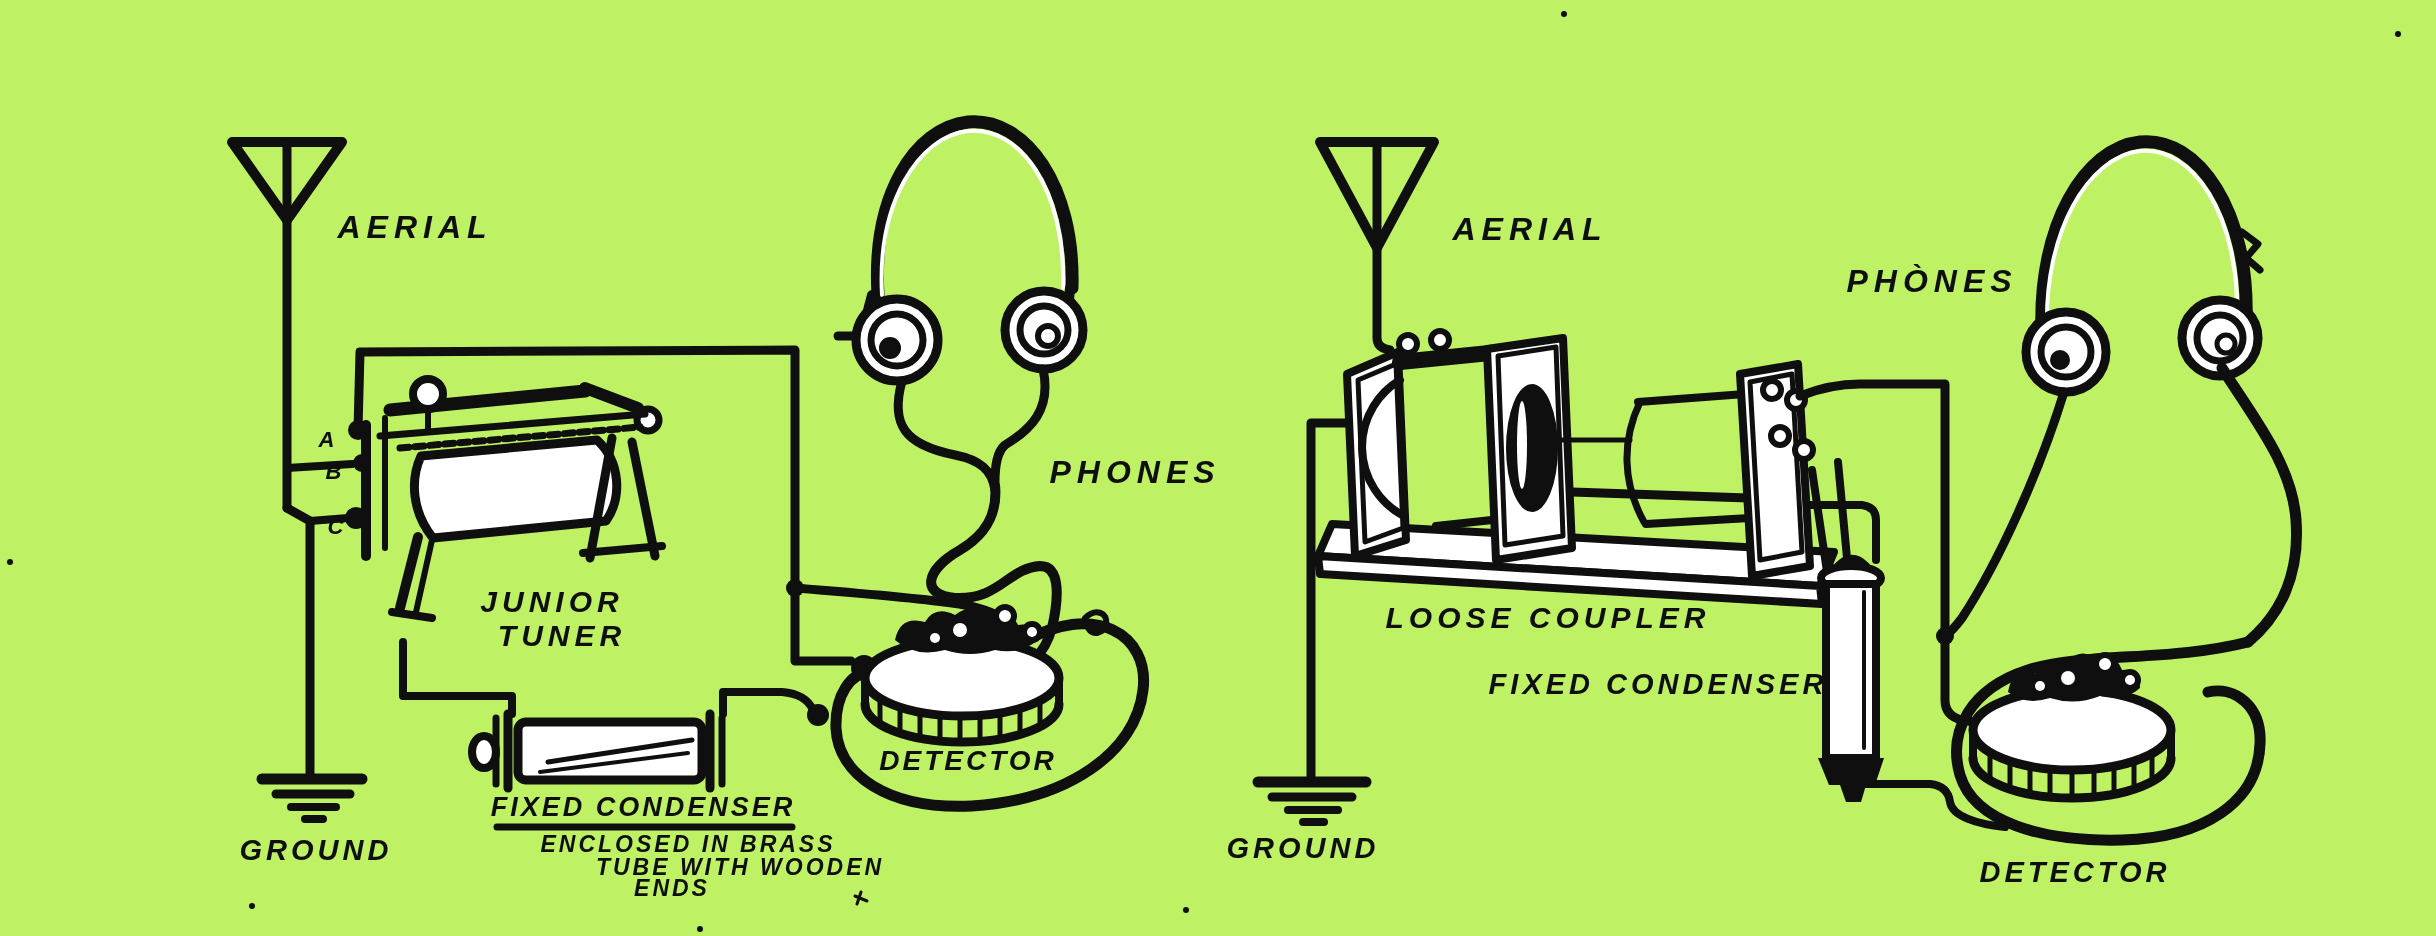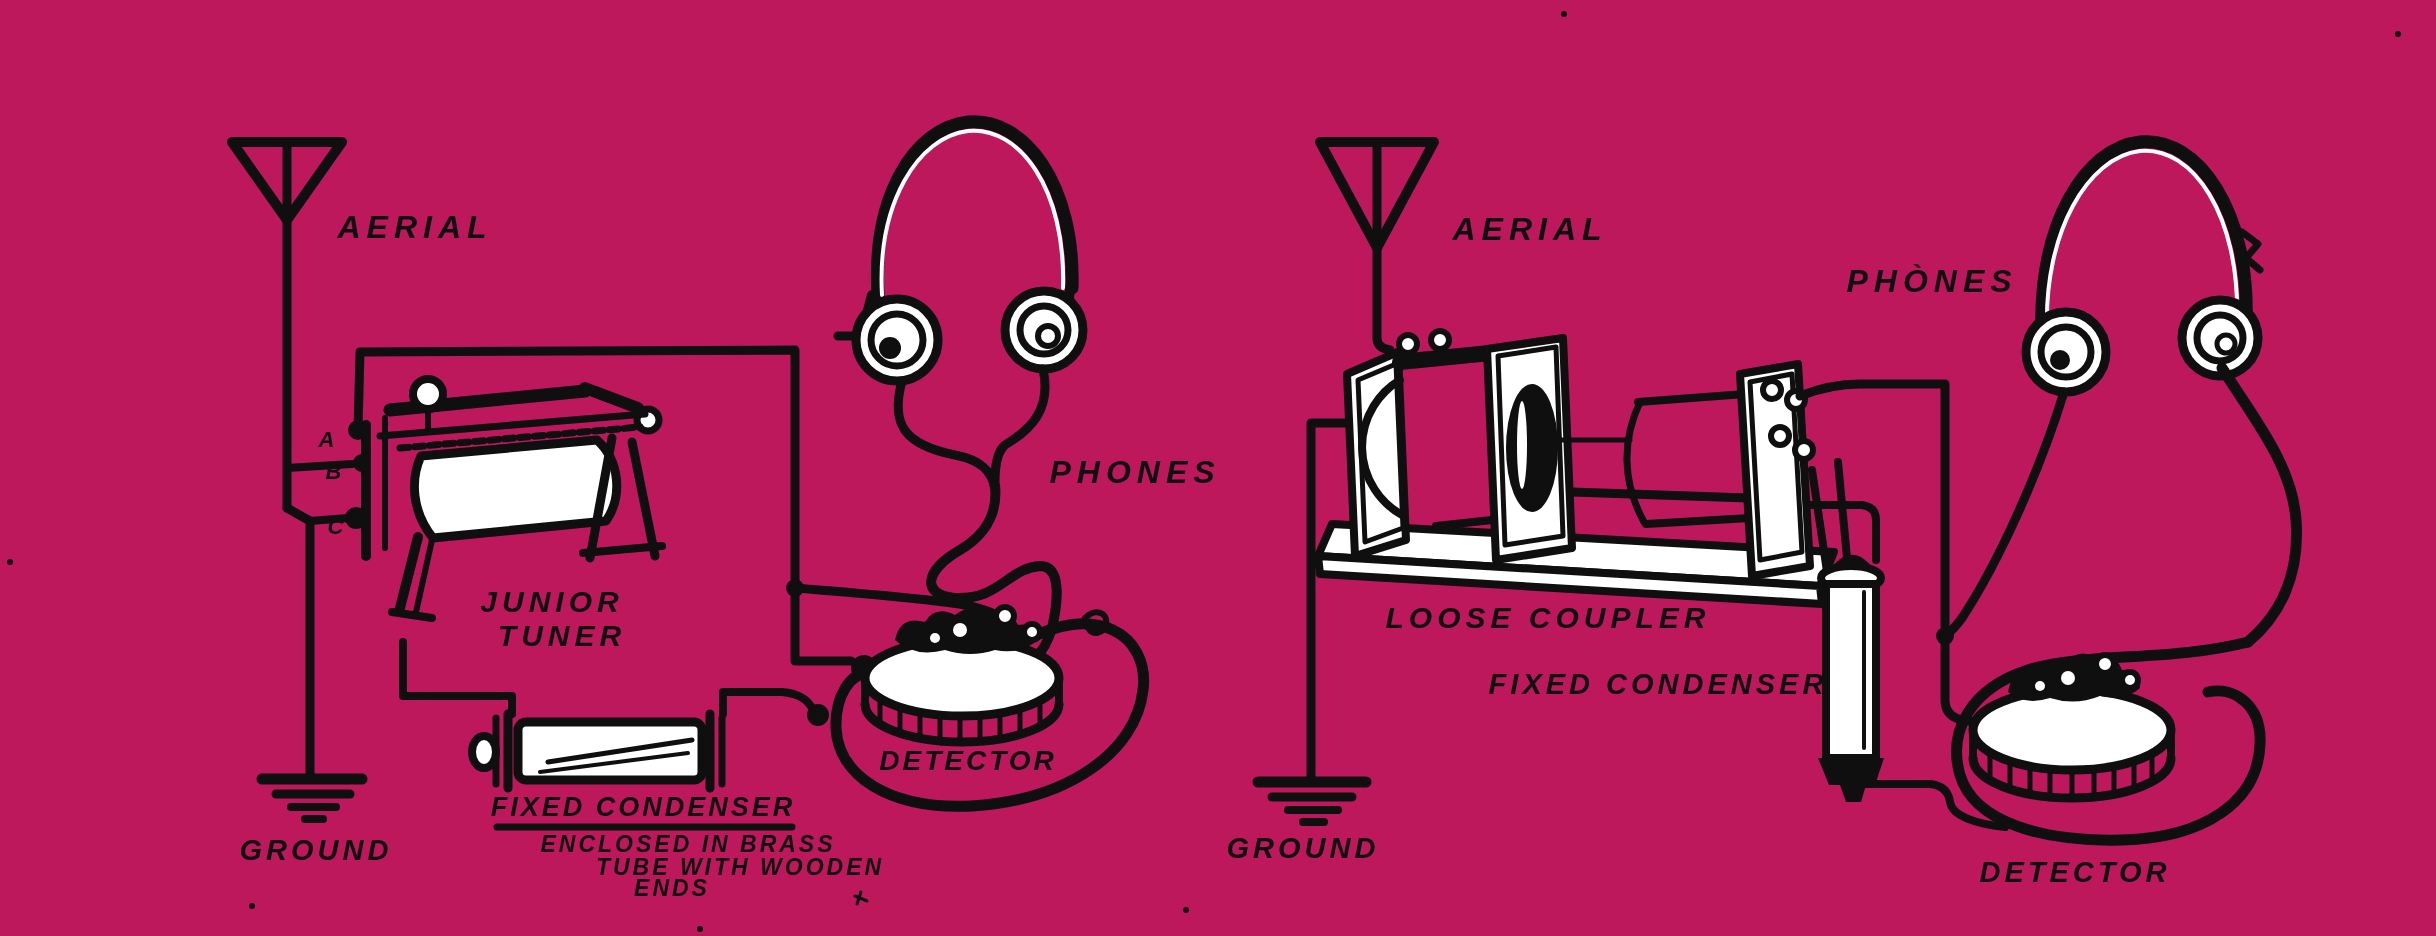--- a/index.html
+++ b/index.html
@@ -1,16 +1,16 @@
 <!DOCTYPE html>
 <html><head>
 <meta charset="utf-8">
 <style>
   html,body{margin:0;padding:0;background:#ffffff;}
-  .stage{position:relative;width:2436px;height:936px;background:#be185d;overflow:hidden;}
+  .stage{position:relative;width:2436px;height:936px;background:#bef264;overflow:hidden;}
   svg{display:block;}
   svg *{stroke-linecap:round;stroke-linejoin:round;}
   .st{stroke:#0f0f0f;fill:none;}
   .paper{stroke:#0f0f0f;fill:#ffffff;}
   .ink{fill:#0f0f0f;stroke:none;}
   .lbl{font-family:"Liberation Sans", sans-serif;font-weight:700;font-style:italic;fill:#0f0f0f;stroke:none;text-anchor:middle;}
   .s32{font-size:32px;letter-spacing:6px;}
   .s30{font-size:30px;letter-spacing:5px;}
   .s29{font-size:29px;letter-spacing:4px;}
   .s28{font-size:28px;letter-spacing:3px;}

